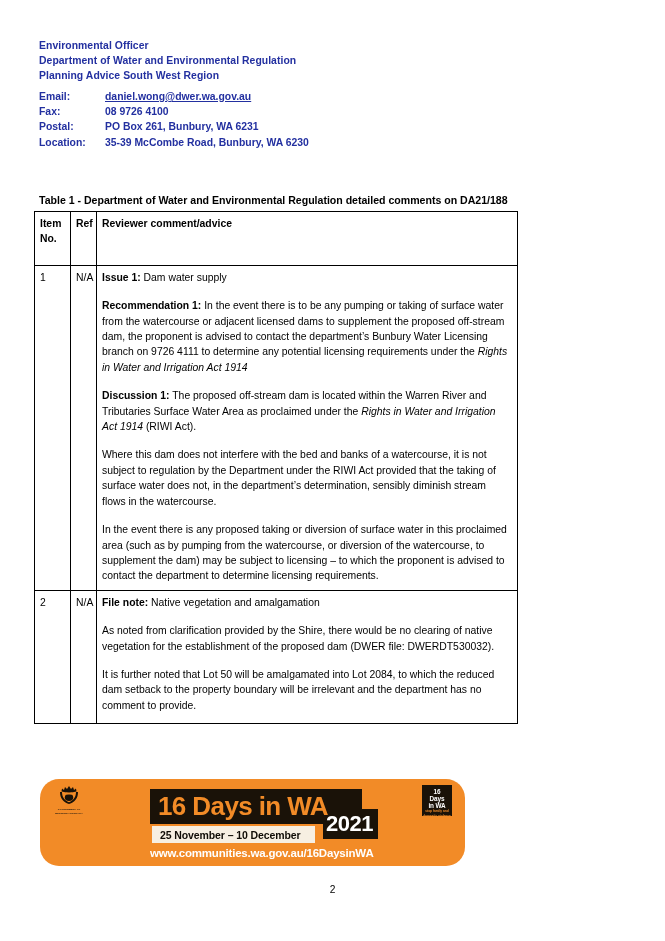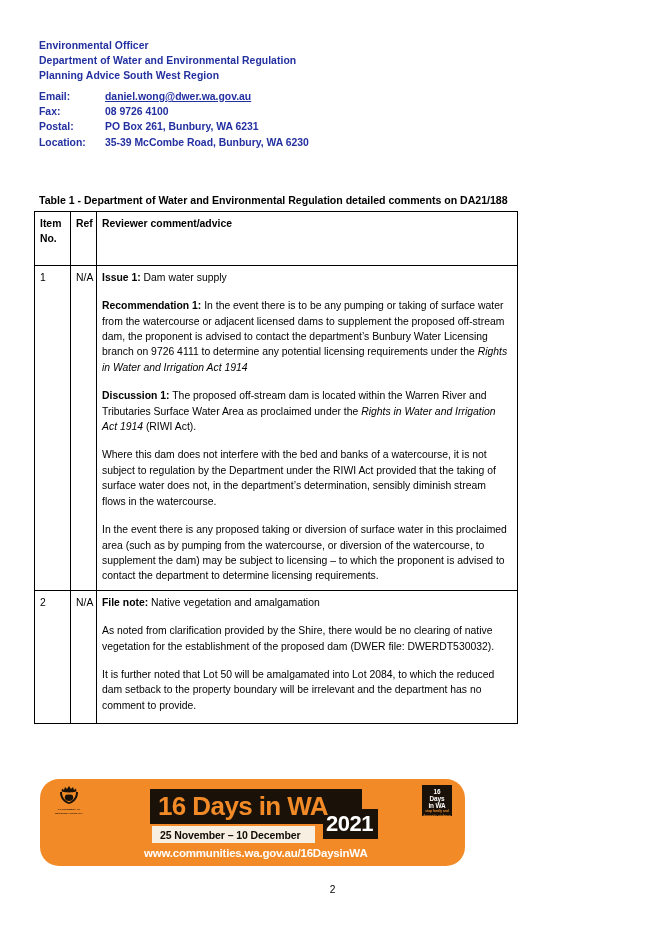--- a/index.html
+++ b/index.html
@@ -184,21 +184,21 @@
     left: 120px;
     top: 49px;
     font-size: 10.5px;
     font-weight: bold;
     color: #100c06;
     letter-spacing: -0.1px;
     line-height: 14px;
   }
   .banner-url {
     position: absolute;
-    left: 104px;
+    left: 110px;
     top: 67px;
     font-size: 11.5px;
     font-weight: bold;
     color: #ffffff;
     letter-spacing: -0.2px;
     line-height: 15px;
   }
   .banner-badge {
     position: absolute;
     left: 382px;

